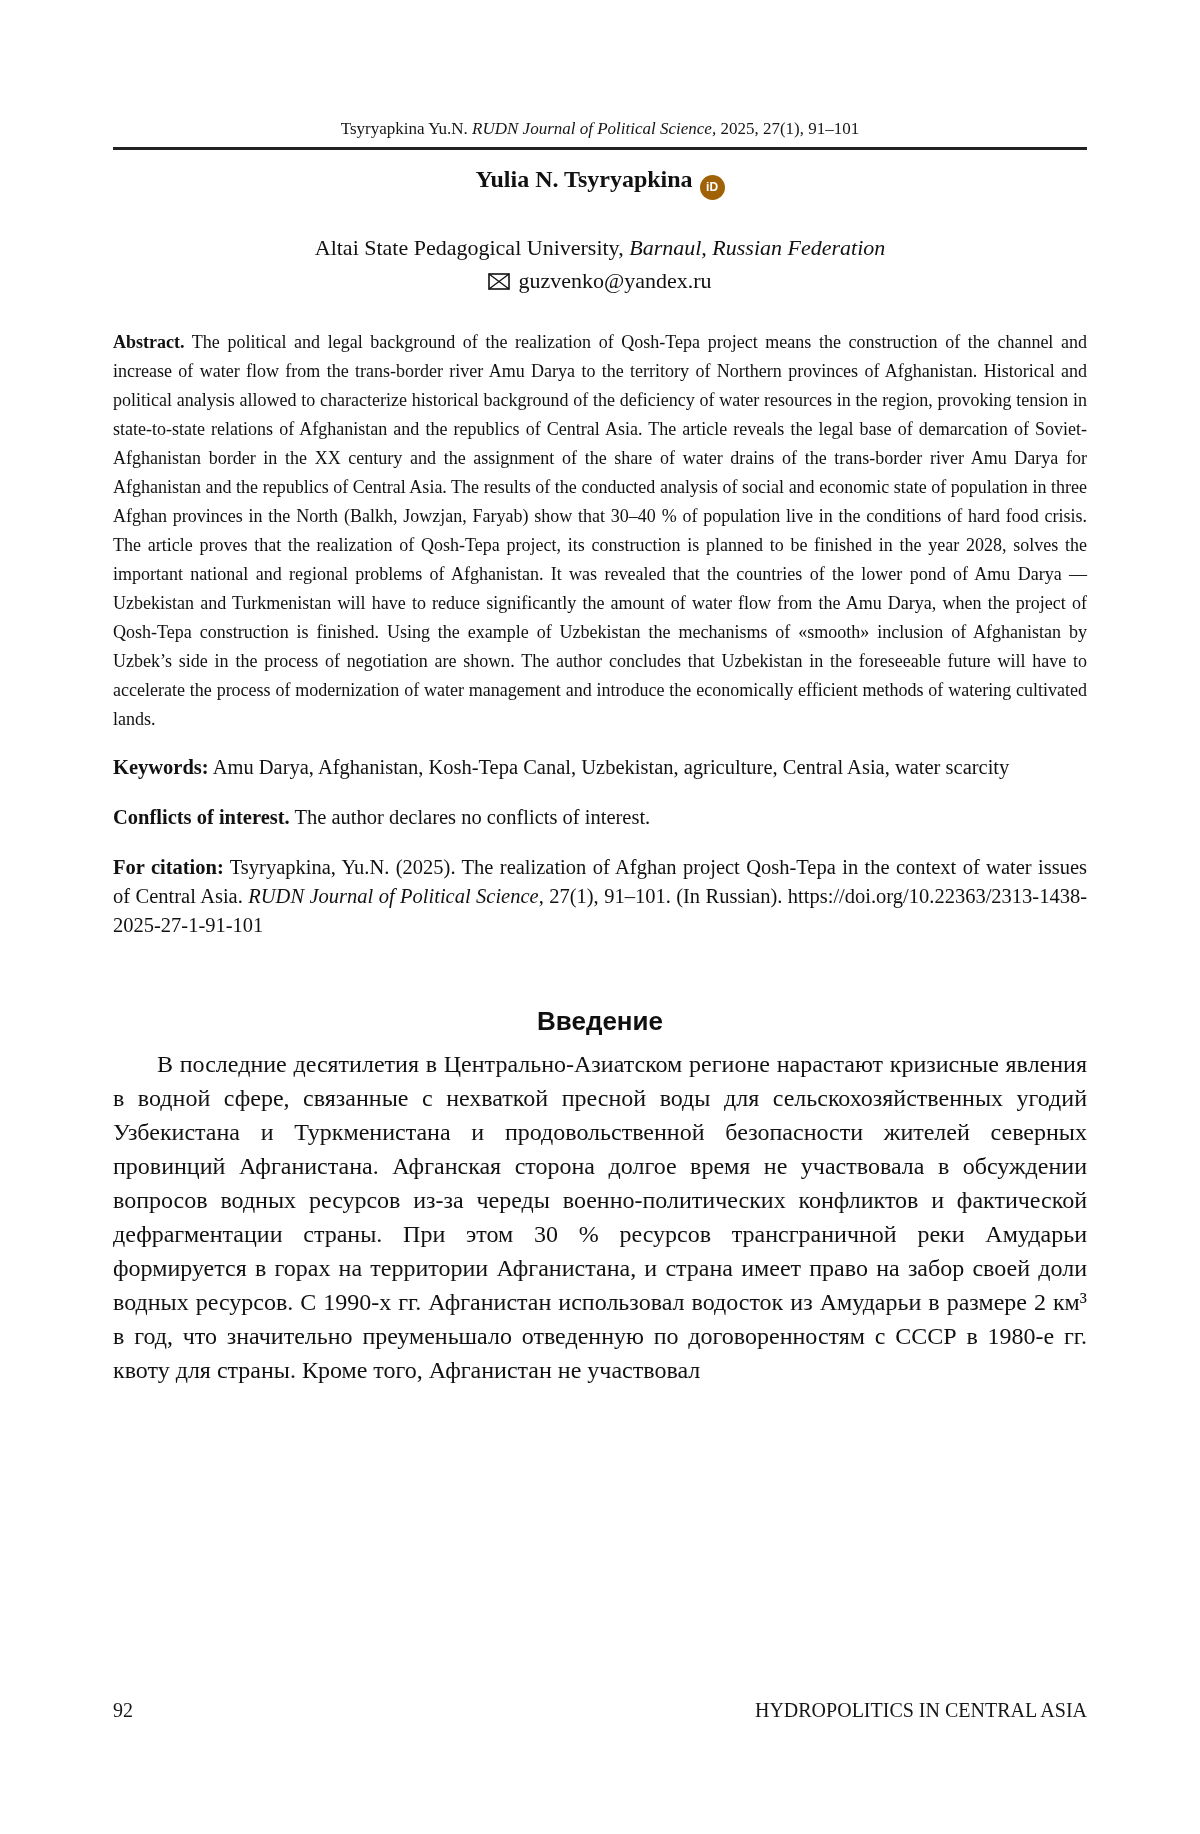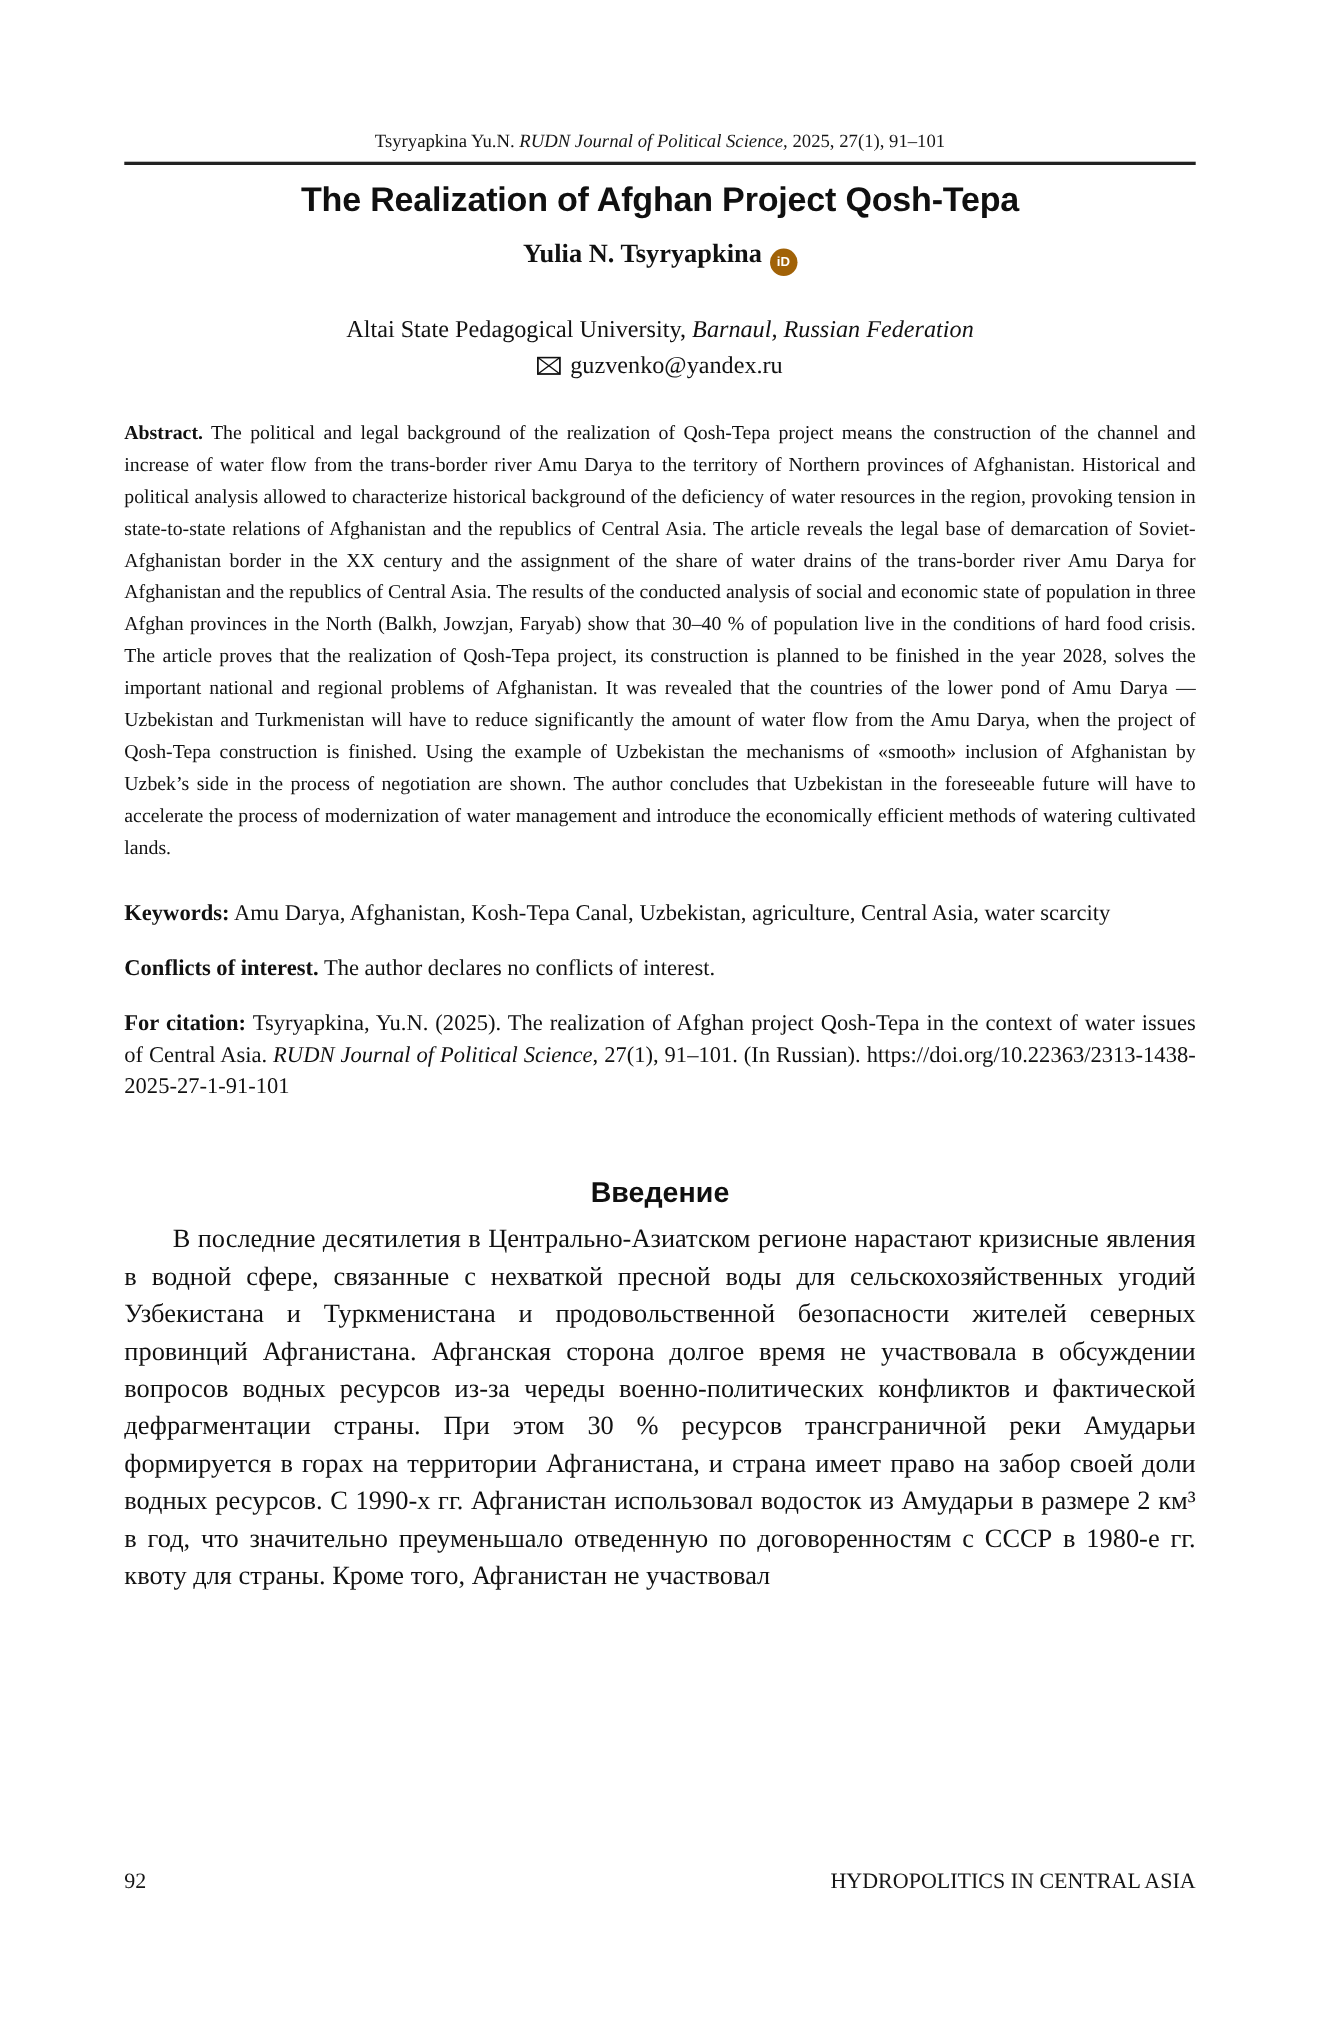--- a/index.html
+++ b/index.html
@@ -83,21 +83,21 @@
   
   .abstract {
     margin-top: 34px;
     font-size: 18px;
     line-height: 29px;
     text-align: justify;
     hyphens: auto;
   }
   .bold { font-weight: 700; }
   .keywords {
-    margin-top: 30px;
+    margin-top: 18px;
     font-size: 20.5px;
     line-height: 30px;
     text-align: justify;
   }
   .conflicts {
     margin-top: 21px;
     font-size: 20.5px;
     line-height: 29px;
     text-align: justify;
   }
@@ -146,21 +146,20 @@
 
 <div class="content">
 
   <div class="running-head">
     <span>Tsyryapkina Yu.N. </span><span class="ital">RUDN Journal of Political Science,</span><span> 2025, 27(1), 91–101</span>
   </div>
 
   <hr class="head-rule">
 
   <div class="article-title">
-    <div>The Realization of Afghan Project Qosh-Tepa</div>
   </div>
 
   <div class="author-line">
     <span>Yulia N. Tsyryapkina</span><span class="orcid-badge">iD</span>
   </div>
 
   <div class="affiliation">
     <span>Altai State Pedagogical University, </span><span class="ital">Barnaul, Russian Federation</span>
   </div>
 

